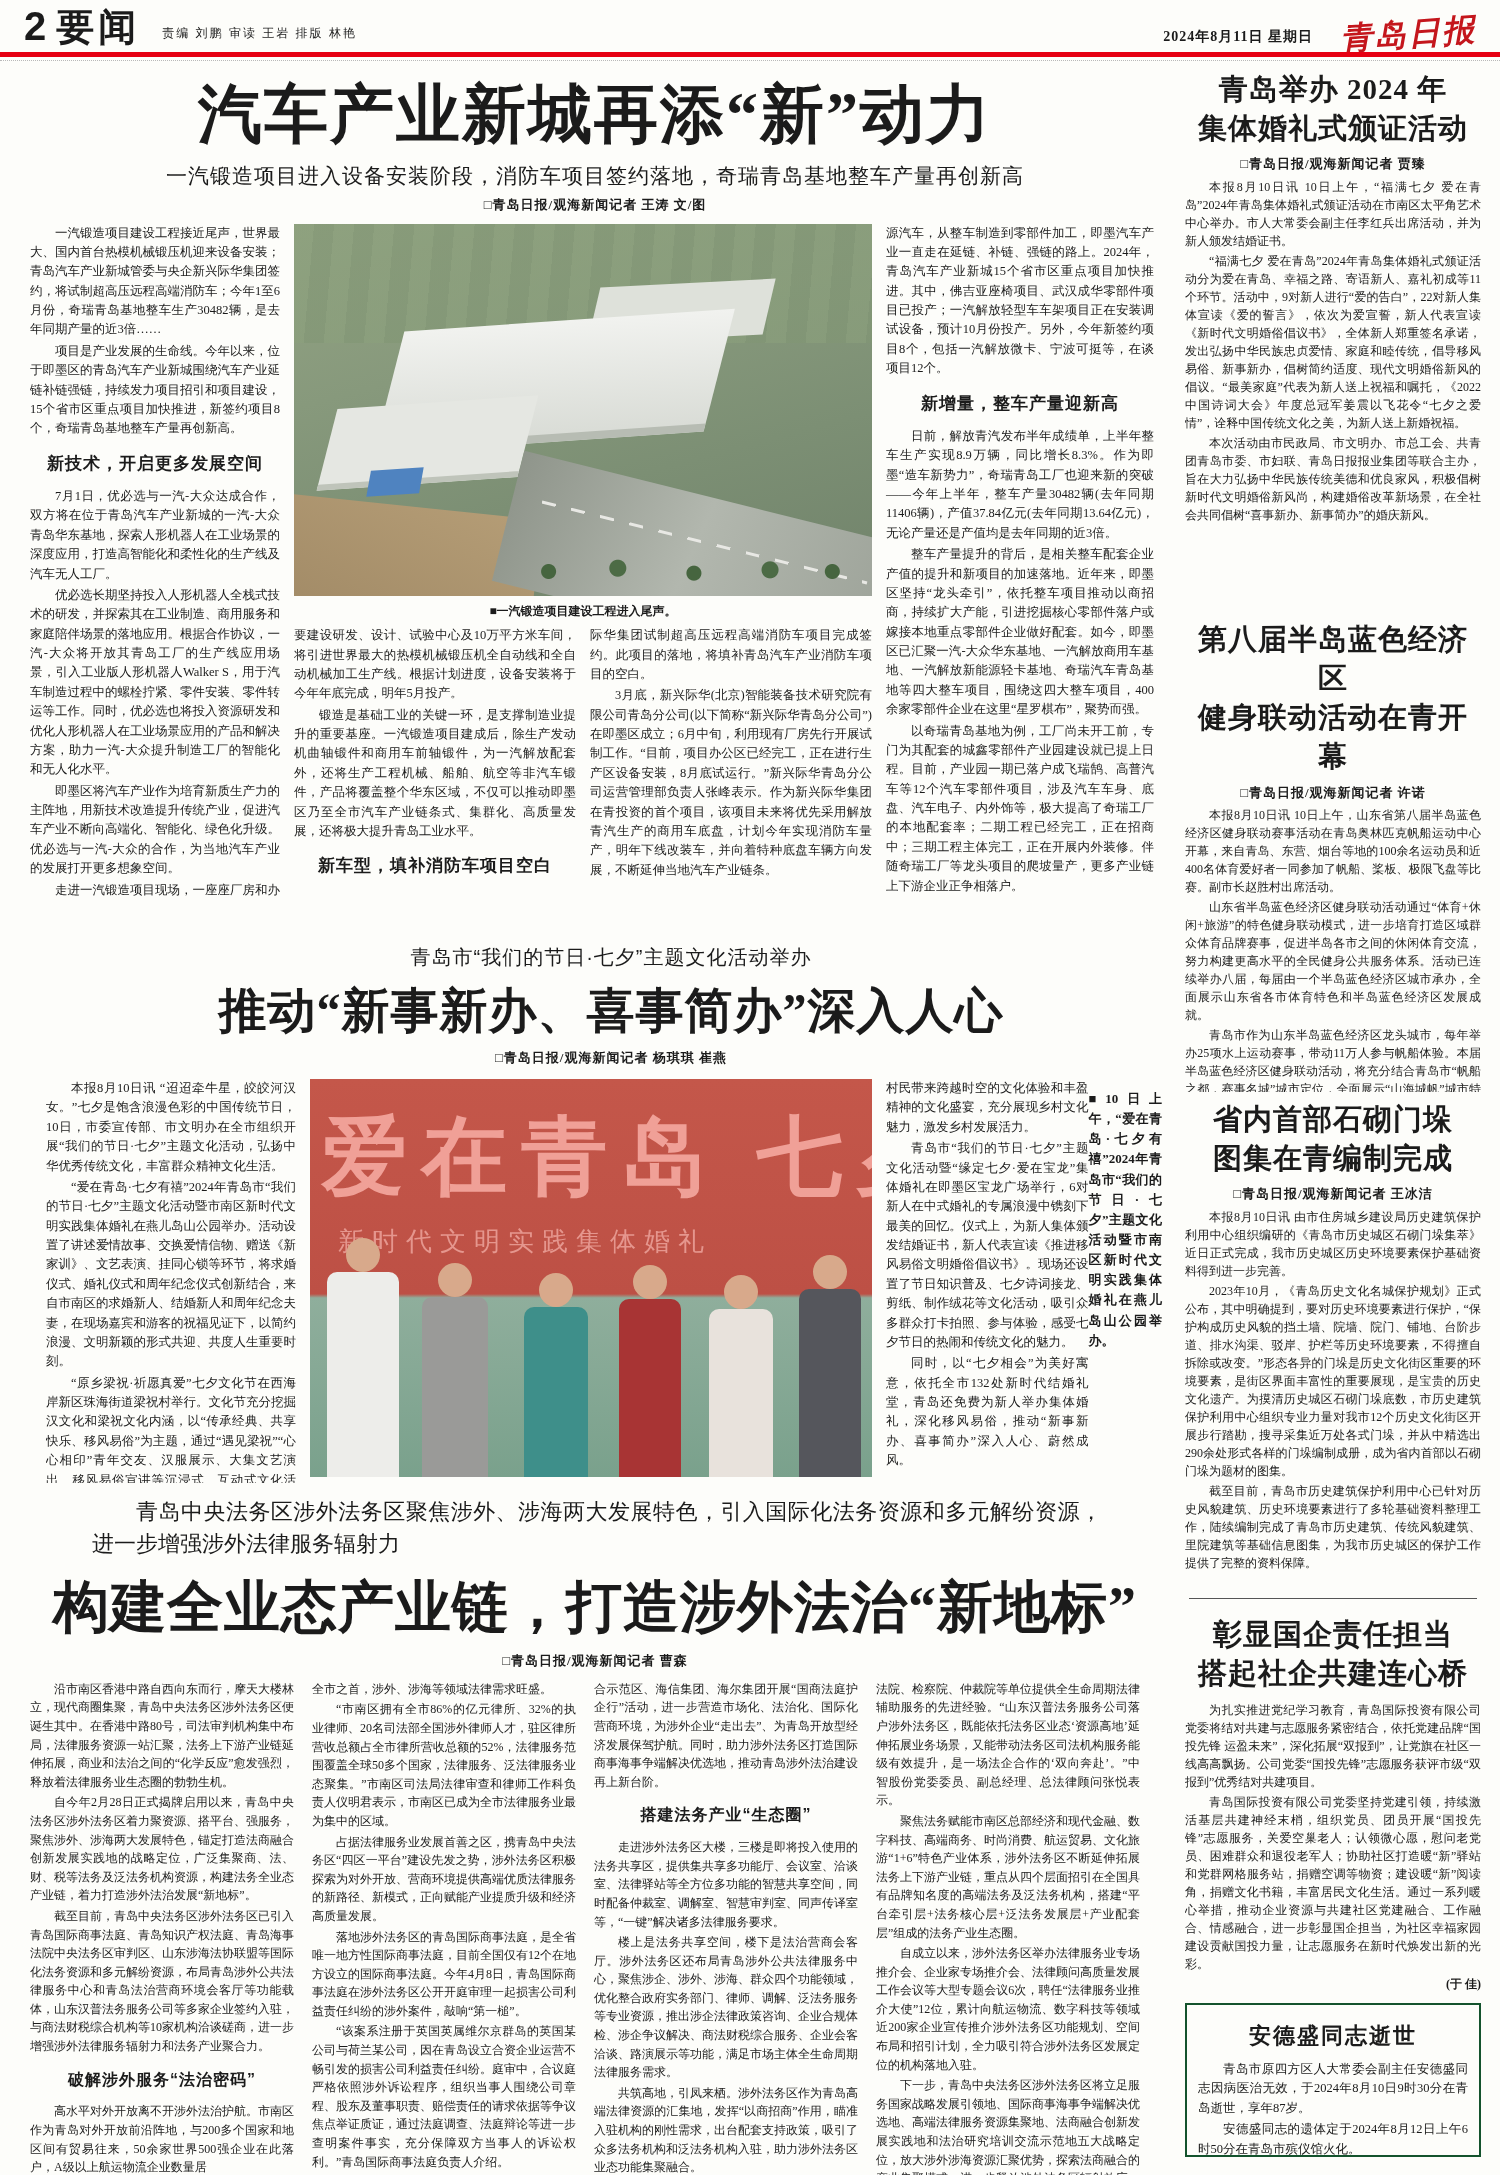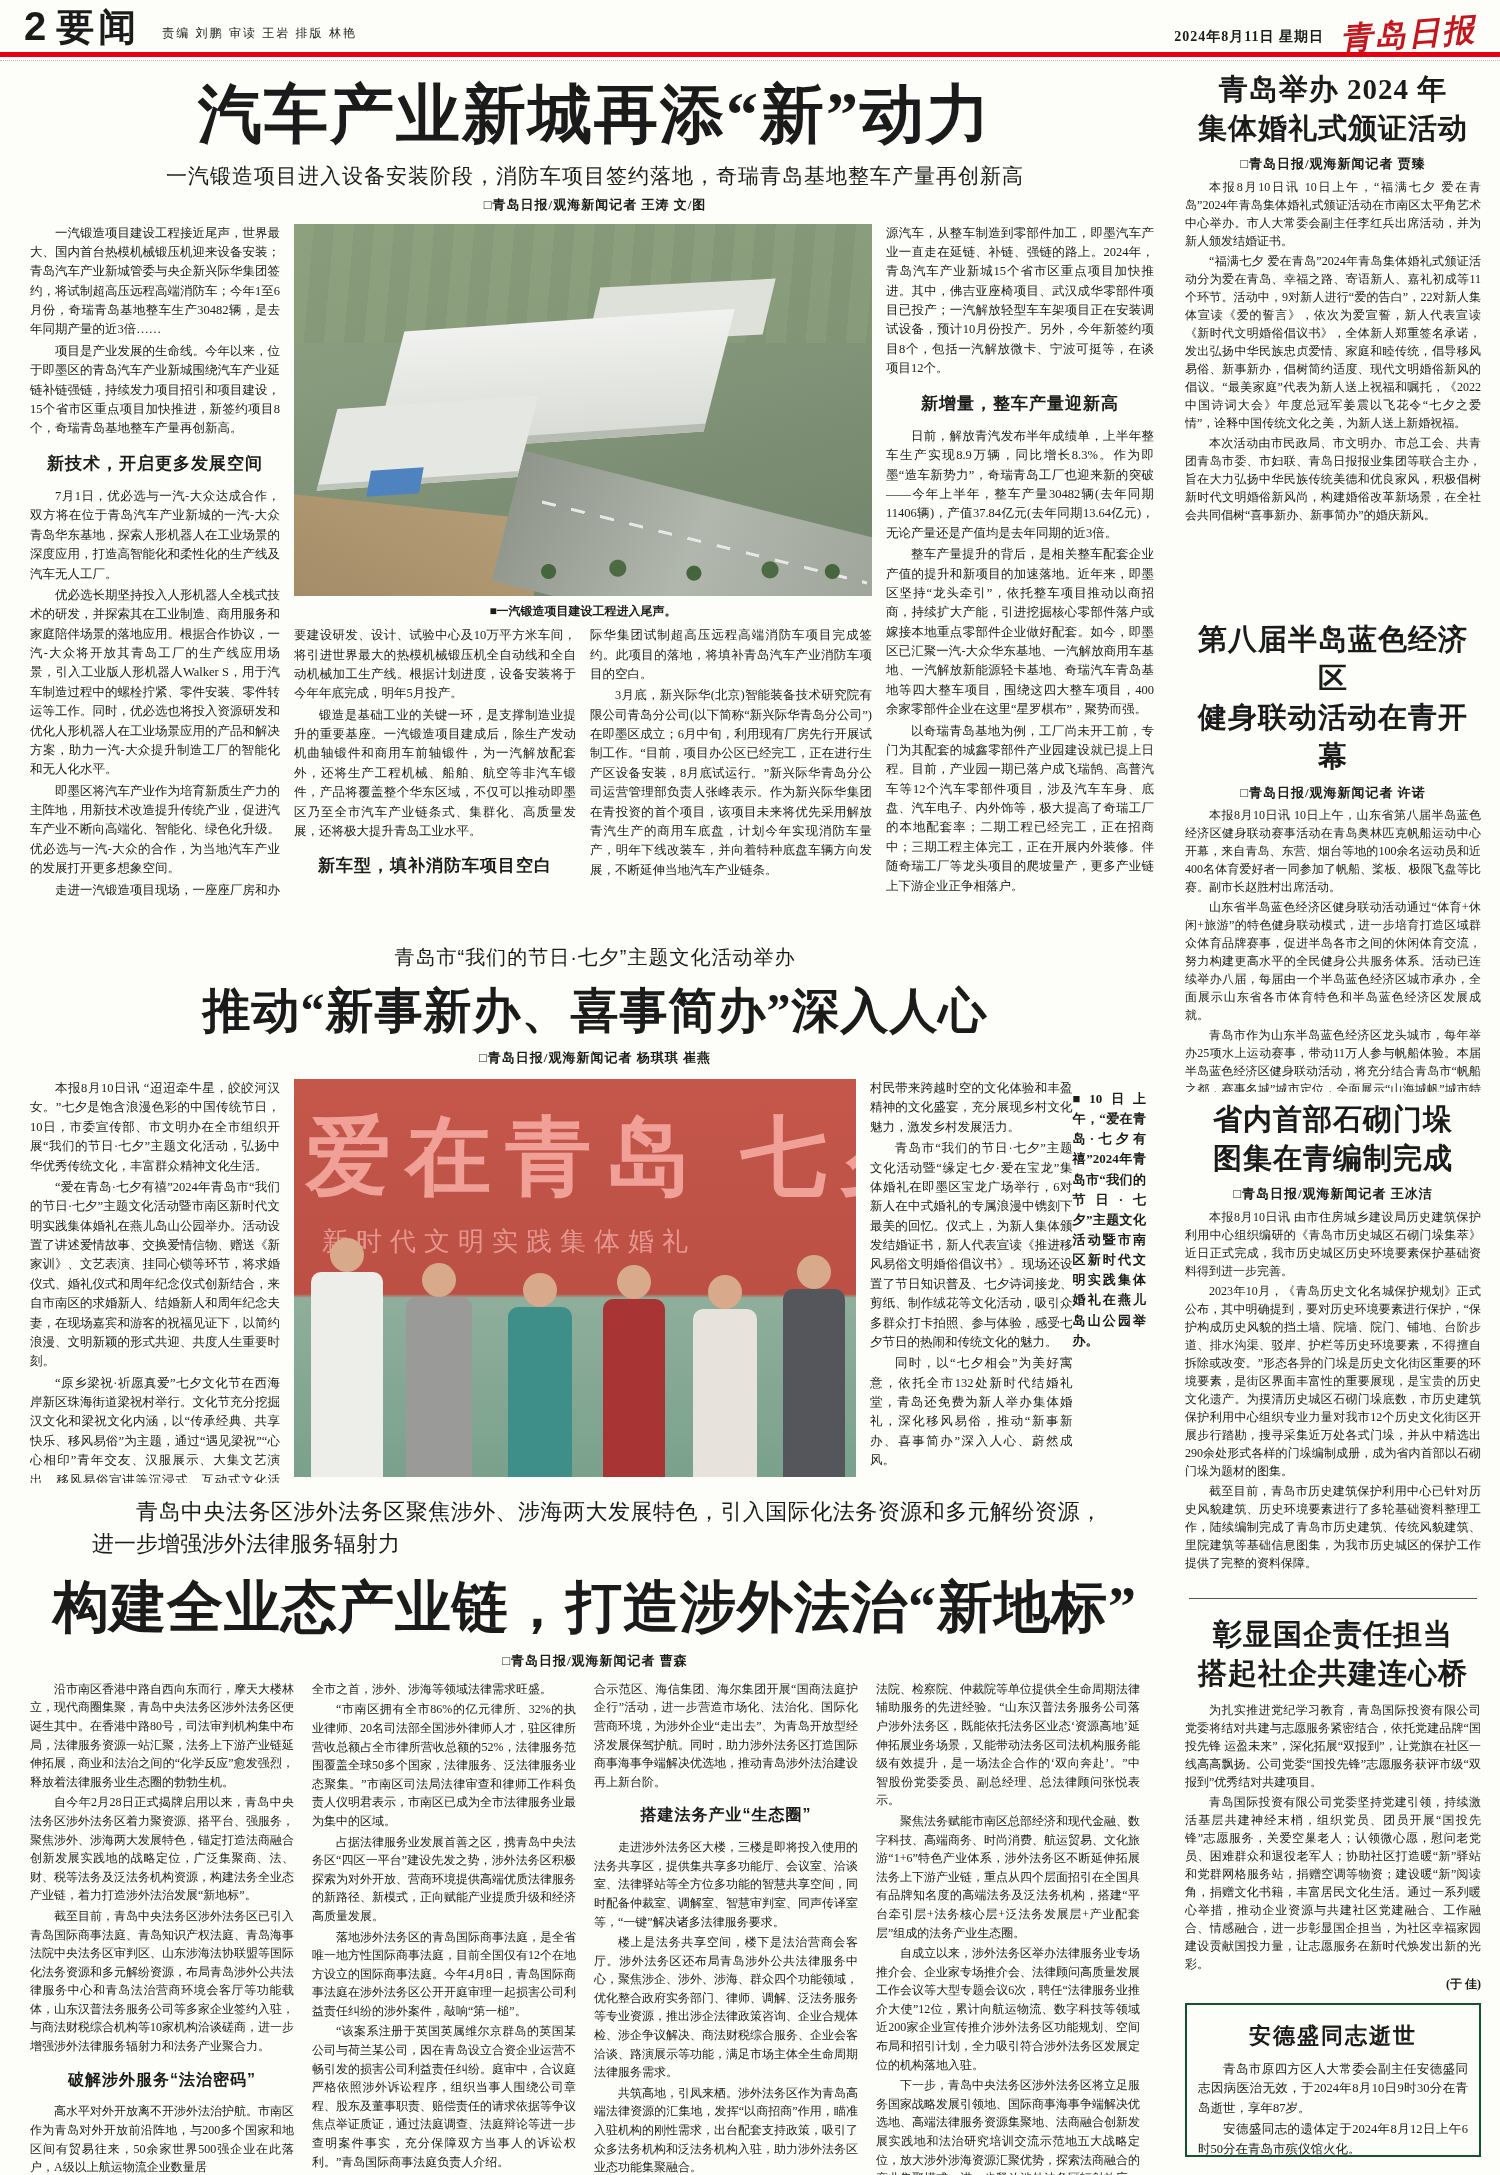--- a/index.html
+++ b/index.html
@@ -4,21 +4,21 @@
 <style>
   html,body{margin:0;padding:0;background:#9a9a9a;}
   .page{position:relative;width:1500px;height:2175px;margin:0 auto;background:#fdfdfa;
         font-family:"Liberation Serif","DejaVu Serif",serif;color:#1b1b1b;overflow:hidden;}
   
   .hdr{position:absolute;top:6px;left:24px;right:24px;height:44px;}
   .hdr-left{position:absolute;left:0;top:0;display:flex;align-items:flex-end;}
   .pagenum{font-size:40px;font-weight:bold;font-family:"Liberation Sans",sans-serif;line-height:1;}
   .secname{font-size:38px;font-weight:900;margin-left:10px;line-height:1;letter-spacing:4px;}
   .staff{font-size:12px;font-family:"Liberation Sans",sans-serif;margin-left:22px;margin-bottom:4px;letter-spacing:2px;color:#222;}
-  .hdr-right{position:absolute;right:0;bottom:0;display:flex;align-items:flex-end;gap:16px;margin-left:11px;}
+  .hdr-right{position:absolute;right:0;bottom:0;display:flex;align-items:flex-end;gap:27px;margin-left:11px;}
   .issue-date{font-size:14px;font-weight:bold;margin-bottom:4px;letter-spacing:1px;}
   .masthead{color:#c4161c;font-size:32px;font-weight:bold;font-style:italic;letter-spacing:2px;
             transform:rotate(-4deg);line-height:1;}
   .red-rule{position:absolute;top:52px;left:0;width:1500px;height:5px;background:#e60012;}
   .dot-rule{position:absolute;top:60px;left:0;width:1500px;border-top:1px dotted #b9b9b9;}
   
   .para{margin:0 0 2px 0;text-indent:2em;text-align:justify;}
   .cont .para:first-child{text-indent:0;}
   .colsub{font-family:"Liberation Sans",sans-serif;font-weight:bold;text-align:center;
           font-size:17px;margin:12px 0 10px 0;letter-spacing:1px;}
@@ -55,21 +55,21 @@
     background:linear-gradient(100deg,#8f958b 0%,#b2b7ae 45%,#9aa096 100%);transform:rotate(14deg);}
   .lp-road-line{position:absolute;bottom:14%;right:0;width:58%;height:3px;
     background:repeating-linear-gradient(90deg,#e8e8e4 0 14px,transparent 14px 30px);transform:rotate(14deg);}
   .lp-trees{position:absolute;bottom:2%;right:2%;width:60%;height:9%;
     background:radial-gradient(circle at 10% 50%,#46653f 0 7px,transparent 8px),
                radial-gradient(circle at 30% 40%,#4c6b45 0 8px,transparent 9px),
                radial-gradient(circle at 52% 55%,#46653f 0 7px,transparent 8px),
                radial-gradient(circle at 74% 45%,#4c6b45 0 8px,transparent 9px),
                radial-gradient(circle at 92% 50%,#46653f 0 7px,transparent 8px);}
   
-  .mid{position:absolute;left:30px;top:936px;width:1130px;height:552px;}
+  .mid{position:absolute;left:46px;top:936px;width:1130px;height:552px;}
   .mid .kicker{text-align:center;font-size:20px;font-family:"Liberation Sans",sans-serif;margin-top:8px;letter-spacing:1px;}
   .mid h1{margin:8px 0 0 0;text-align:center;font-size:48px;font-weight:900;letter-spacing:1px;}
   .mid-body{display:flex;gap:14px;margin-top:12px;height:404px;overflow:hidden;font-size:12.5px;line-height:1.55;}
   .mid-c1{width:250px;flex:none;}
   .mid-cr{width:276px;flex:none;display:flex;}
   .mid-cap{font-weight:bold;font-size:13px;text-align:justify;margin-top:10px;}
   
   .mid-photo{position:relative;width:562px;height:398px;flex:none;overflow:hidden;
     background:linear-gradient(180deg,#c4574a 0%,#bd5045 54%,#8fae9c 55%,#7aa18c 100%);}
   .wp-t1{position:absolute;top:3%;left:2%;width:100%;font-size:86px;font-weight:900;

